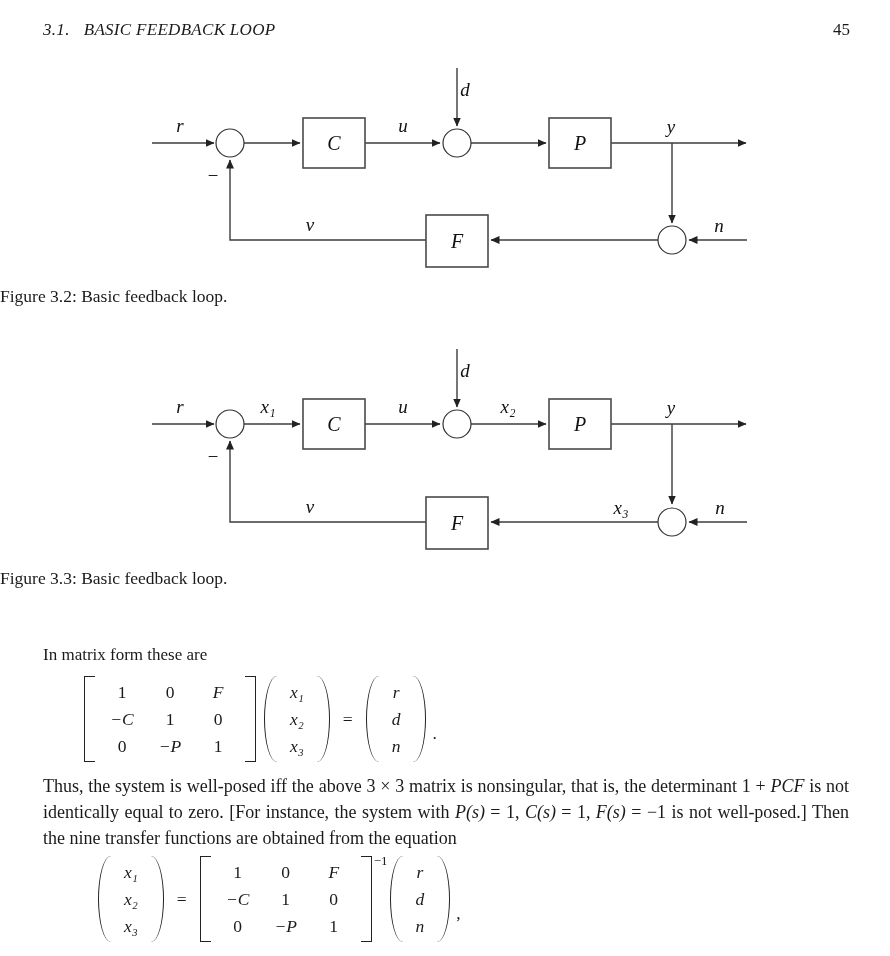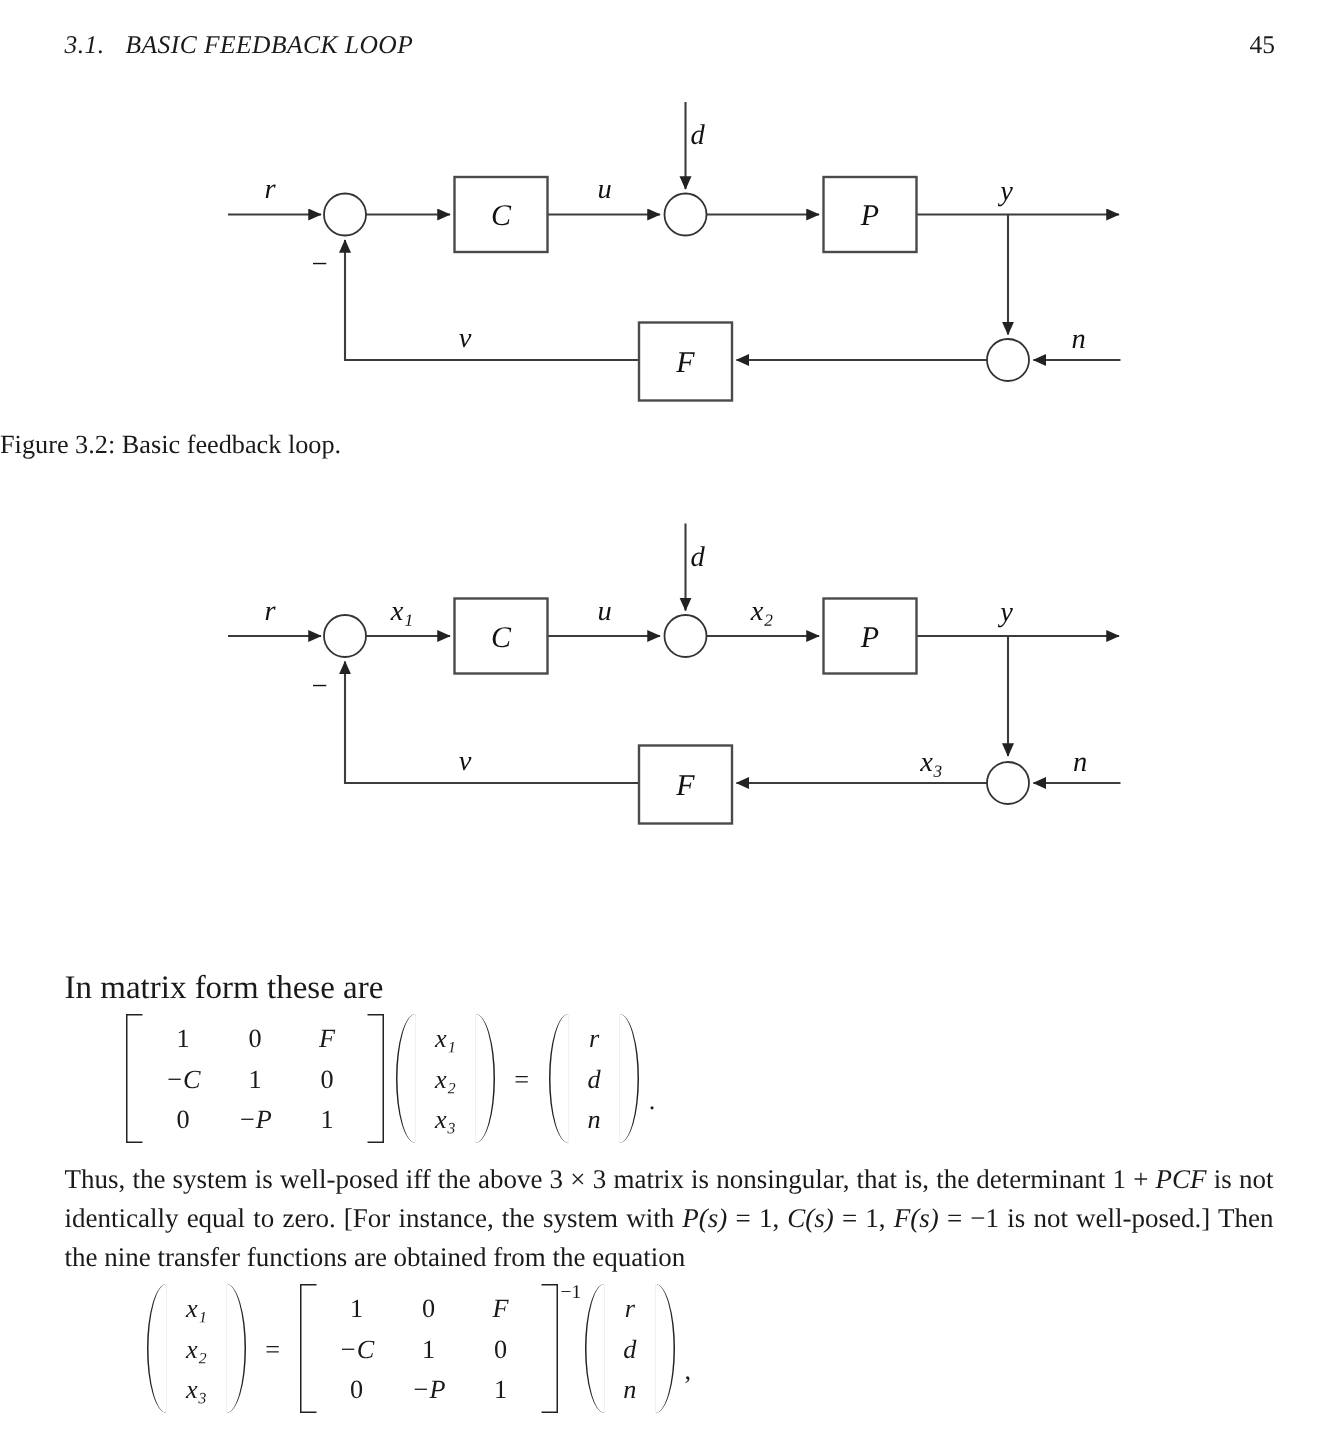--- a/index.html
+++ b/index.html
@@ -39,21 +39,21 @@
           padding:0 13px; align-items:center; }
   .vec .vcell { height:27px; display:flex; align-items:center; }
   .var { font-style:italic; }
   .num { font-style:normal; }
   .eqsign { margin:0 13px; }
   .endpunct { align-self:flex-end; padding-bottom:18px; margin-left:6px; }
   .sup { font-size:13px; align-self:flex-start; margin:-3px 2px 0 2px; }
   .gap { width:8px; }
 
   
-  .intro { position:absolute; left:43px; top:645px; font-size:22px; }
+  .intro { position:absolute; left:43px; top:645px; font-size:17px; }
   .para { position:absolute; left:43px; top:773px; width:806px; font-size:18px;
           line-height:26px; text-align:justify; }
 </style>
 </head>
 <body>
 
 <div class="page">
 
   <div class="hdr">
     <div class="hdr-left">
@@ -130,20 +130,21 @@
     <text class="mlab" x="268" y="77">x₁</text>
     <text class="mlab" x="403" y="77">u</text>
     <text class="mlab" x="465" y="41">d</text>
     <text class="mlab" x="508" y="77">x₂</text>
     <text class="mlab" x="671" y="78">y</text>
     <text class="mlab" x="621" y="178">x₃</text>
     <text class="mlab" x="720" y="178">n</text>
     <text class="mlab" x="310" y="177">v</text>
     <text class="mlab" x="213" y="127">−</text>
   </svg>
+  <div class="caption" style="top:568px;">Figure 3.3: Basic feedback loop.</div>
 
   <div class="intro">In matrix form these are</div>
 
   <div class="equation" style="left:84px; top:676px;">
     <div class="sqb-l"></div>
     <div class="mat3">
       <span class="num">1</span>
       <span class="num">0</span>
       <span class="var">F</span>
       <span class="var">−C</span>

